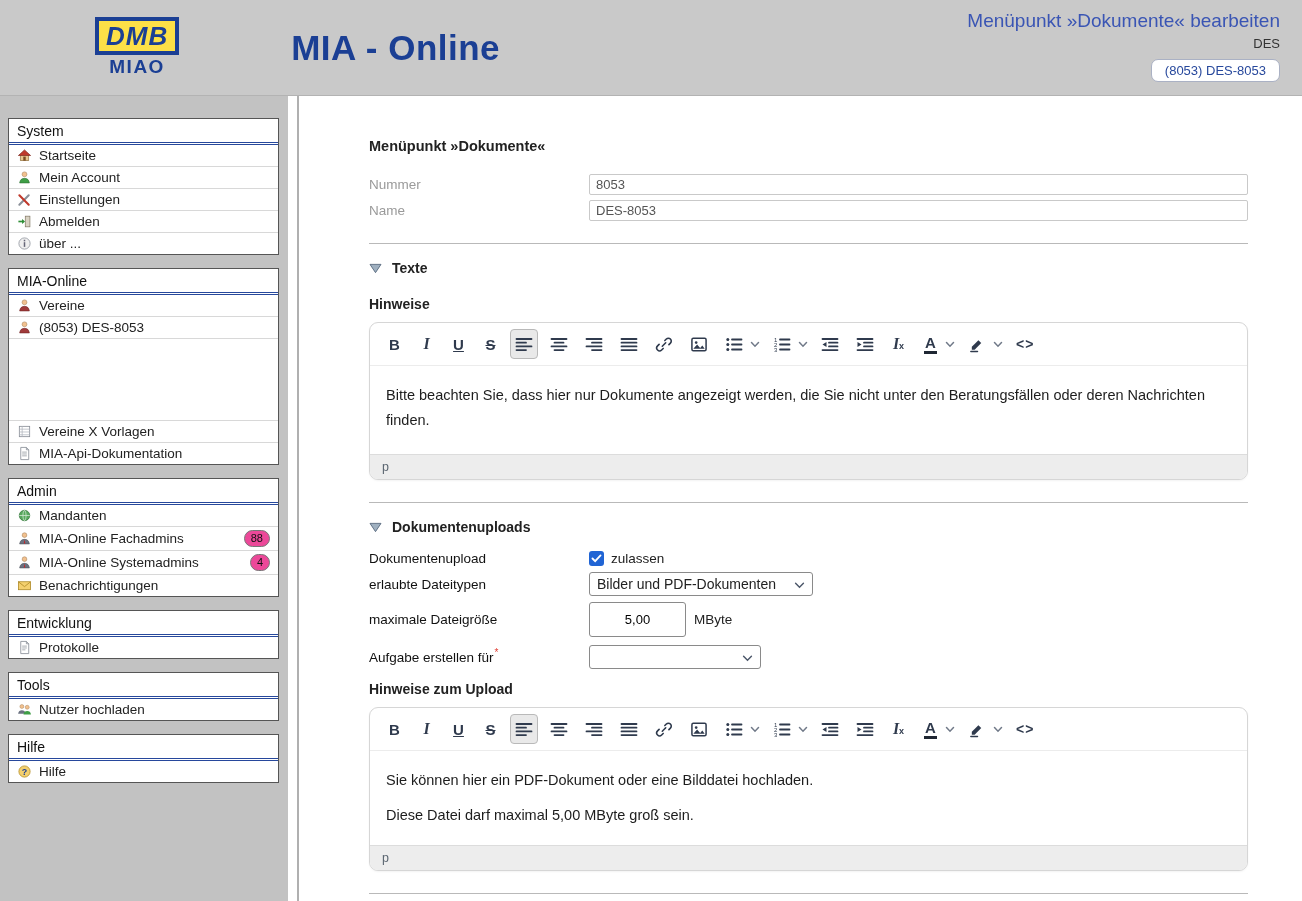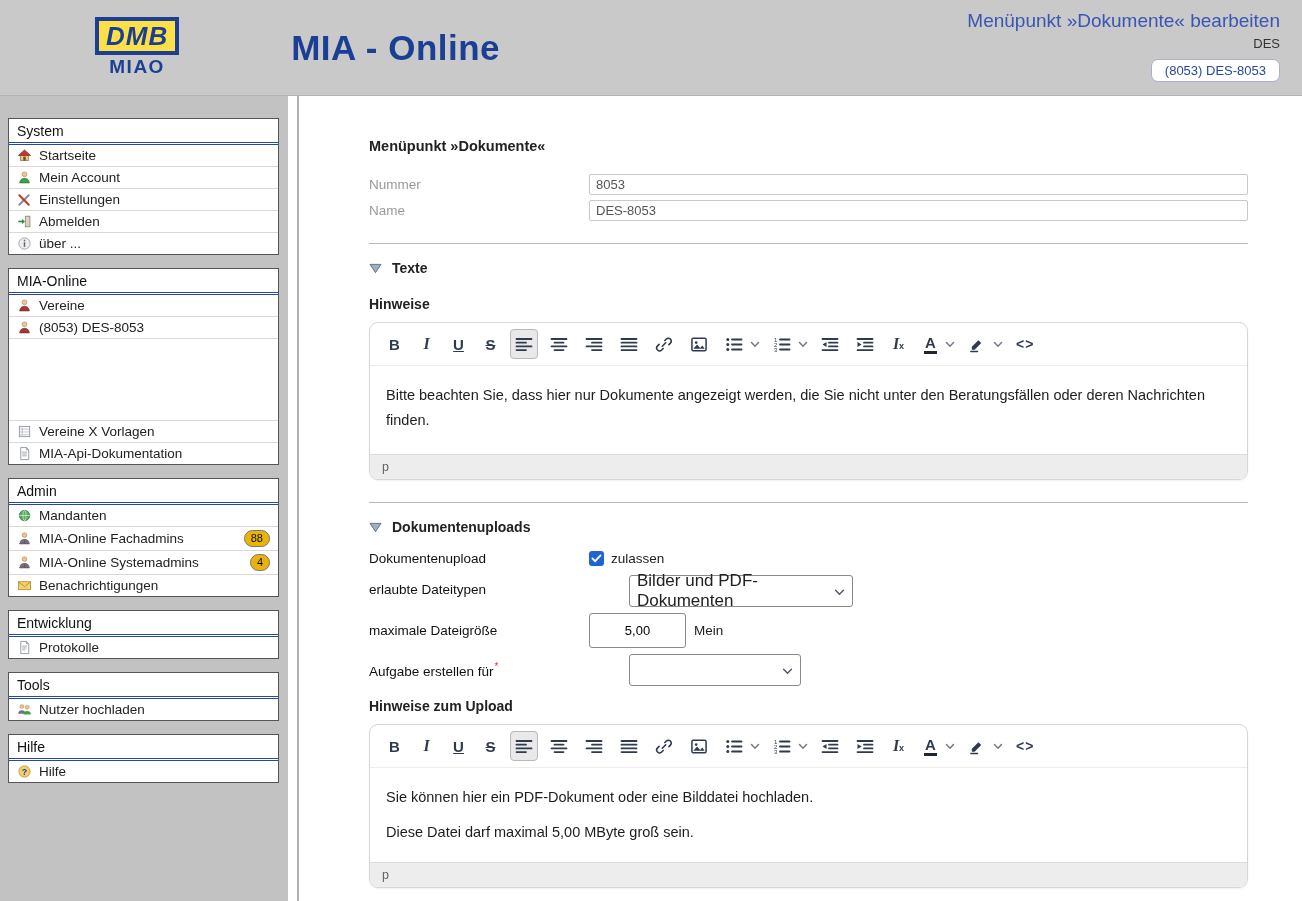--- a/index.html
+++ b/index.html
@@ -25,21 +25,21 @@
 
   
   .panel { background:#fff; border:1px solid #555; margin-bottom:13px; }
   .panel-title { font-size:14px; padding:4px 8px 3px; color:#111; }
   .panel-rule { height:3px; border-top:1px solid #27489c; border-bottom:1px solid #27489c; }
   .side-item { display:flex; align-items:center; gap:7px; padding:3px 8px; font-size:13.5px; cursor:pointer; border-bottom:1px solid #d8d8d8; }
   .panel-items .side-item:last-child { border-bottom:none; }
   .side-icon { width:15px; height:15px; flex-shrink:0; }
   .side-icon svg { width:15px; height:15px; display:block; }
   .side-gap { height:82px; border-bottom:1px solid #d8d8d8; }
-  .badge { margin-left:auto; border:1px solid #777; border-radius:10px; background:#eab308; padding:0 6px; font-size:11px; line-height:15px; color:#111; }
+  .badge { margin-left:auto; border:1px solid #777; border-radius:10px; background:#ec4899; padding:0 6px; font-size:11px; line-height:15px; color:#111; }
 
   
   .form-title { font-size:14.5px; font-weight:bold; margin-bottom:20px; }
   .field-row { display:flex; align-items:center; margin-bottom:5px; }
   .field-label { width:220px; font-size:13.5px; color:#9a9a9a; }
   .text-input { flex:1; height:21px; border:1px solid #c9c9c9; border-radius:2px; font-size:13px; color:#555; padding:0 6px; font-family:inherit; background:#fff; }
   .rule { border:none; border-top:1px solid #b9b9b9; margin:22px 0 16px; }
   .section-head { display:flex; align-items:center; gap:10px; margin-bottom:2px; }
   .collapse-tri { cursor:pointer; display:inline-flex; }
   .section-title { font-size:14px; font-weight:bold; }
@@ -67,21 +67,21 @@
   .editor-body p:last-child { margin-bottom:0; }
   .editor-status { height:25px; background:#ededed; border-top:1px solid #dcdcdc; display:flex; align-items:center; padding-left:12px; font-size:12.5px; color:#5a6570; }
 
   
   .upload-grid { display:grid; grid-template-columns:220px 1fr; row-gap:6px; align-items:center; margin-top:16px; }
   .u-label { font-size:13.5px; color:#111; }
   .req { color:#e03c31; font-size:10px; vertical-align:super; margin-left:1px; }
   .chk-wrap { display:flex; align-items:center; gap:7px; }
   .checkbox { width:15px; height:15px; background:#2064d4; border-radius:3px; display:inline-flex; align-items:center; justify-content:center; cursor:pointer; }
   .chk-label { font-size:13.5px; }
-  .select { display:inline-flex; align-items:center; justify-content:space-between; gap:8px; border:1px solid #8a8a8a; border-radius:3px; height:32px; padding:0 7px; font-size:17px; background:#fff; cursor:pointer;margin-left:40px; }
+  .select { display:inline-flex; align-items:center; justify-content:space-between; gap:8px; border:1px solid #8a8a8a; border-radius:3px; height:24px; padding:0 7px; font-size:14px; background:#fff; cursor:pointer; }
   .num-wrap { display:flex; align-items:center; gap:8px; }
   .num-input { width:97px; height:35px; border:1px solid #8a8a8a; border-radius:3px; text-align:center; font-size:13px; font-family:inherit; }
   .unit { font-size:13.5px; }
 
   
   .footer-bar { display:flex; align-items:center; gap:8px; margin-top:2px; }
   .mini-btn { width:38px; height:21px; border:1px solid #a8a8a8; border-radius:4px; background:linear-gradient(#f5f5f5,#dcdcdc); display:inline-flex; align-items:center; justify-content:center; cursor:pointer; }
   .mini-btn.pressed { background:#d6d6d6; }
   .required-note { color:#e03c31; font-size:12.5px; margin-left:4px; }
   .f-spacer { flex:1; }
@@ -549,21 +549,21 @@
           <span>Bilder und PDF-Dokumenten</span>
           <span><svg width="11" height="7" viewBox="0 0 12 8">
                 <path d="M1.5 1.5 6 6l4.5-4.5" fill="none" stroke="#4a5568" stroke-width="1.6" stroke-linecap="round"></path>
               </svg></span>
         </span>
       </span>
 
       <span class="u-label">maximale Dateigröße</span>
       <span class="num-wrap">
         <input class="num-input" value="5,00" style="">
-        <span class="unit">Mein</span>
+        <span class="unit">MByte</span>
       </span>
 
       <span class="u-label"><span>Aufgabe erstellen für</span><sup class="req">*</sup></span>
       <span>
         <span class="select" style="width:172px">
           <span></span>
           <span><svg width="11" height="7" viewBox="0 0 12 8">
                 <path d="M1.5 1.5 6 6l4.5-4.5" fill="none" stroke="#4a5568" stroke-width="1.6" stroke-linecap="round"></path>
               </svg></span>
         </span>

